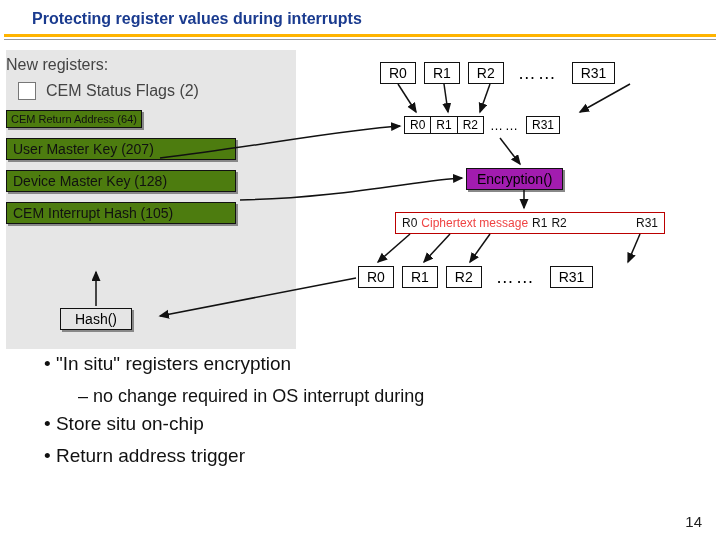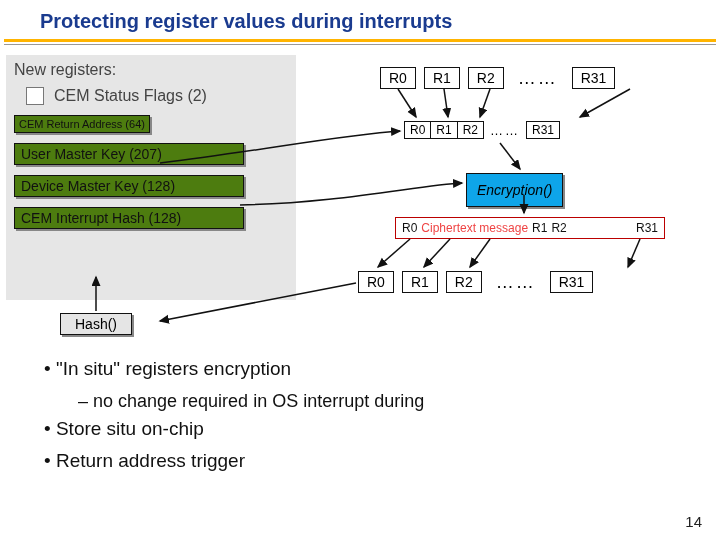--- a/index.html
+++ b/index.html
@@ -6,41 +6,41 @@
   body {
     width: 720px;
     height: 540px;
     background: #fff;
     font-family: Verdana, Geneva, sans-serif;
     position: relative;
     overflow: hidden;
   }
   .title {
     color: #1a3b8f;
-    font-size: 20px;
+    font-size: 16px;
     font-weight: bold;
-    padding: 10px 0 6px 40px;
+    padding: 10px 0 6px 32px;
   }
   .underline {
     height: 3px;
     background: #ffb400;
     margin: 0 4px 2px 4px;
   }
   .underline2 {
     height: 1px;
     background: #999;
     margin: 0 4px 10px 4px;
   }
   .content { position: relative; height: 420px; }
   .panel {
     position: absolute;
     left: 6px; top: 0;
-    width: 290px; height: 245px;
+    width: 290px; height: 299px;
     background: #e6e6e6;
-    padding: 6px 8px;
+    padding: 6px 0;
   }
   .plabel { color: #444; font-size: 16px; margin-bottom: 8px; }
   .chk { color: #444; font-size: 16px; margin-left: 12px; margin-bottom: 10px; display: flex; align-items: flex-end; }
   .chk .box {
     width: 18px; height: 18px; border: 1.5px solid #777;
     background: #fff; display: inline-block; margin-right: 10px;
   }
   .regbox {
     background: #4d7c0f; border: 1.5px solid #111;
     font-size: 14px; color: #111; margin-bottom: 10px;
@@ -54,22 +54,22 @@
   .reg { border: 1.5px solid #111; background: #fff; font-size: 14px; padding: 2px 8px; text-align: center; }
   .dots { font-size: 18px; letter-spacing: 2px; padding: 0 6px; }
 
   .row1 { left: 380px; top: 12px; }
   .row2 { left: 404px; top: 66px; }
   .row2 .reg { font-size: 12px; padding: 1px 5px; gap: 0; }
   .row2 { gap: 0; }
   .row2 .reg + .reg { border-left: none; }
   .enc {
     position: absolute; left: 466px; top: 118px;
-    border: 1.5px solid #111; background: #0ea5e9; padding: 8px 10px;
-    font-size: 14px; box-shadow: 2px 2px 0 #888; font-style: italic;
+    border: 1.5px solid #111; background: #a21caf; padding: 2px 10px;
+    font-size: 14px; box-shadow: 2px 2px 0 #888;
   }
   .cipher {
     position: absolute; left: 395px; top: 162px;
     border: 1.5px solid #b00; background: #fff;
     font-size: 12px; padding: 3px 6px; width: 270px;
     color: #111; overflow: hidden; display: flex; gap: 4px;
   }
   .cipher .rlab { color: #111; }
   .cipher .red { color: #ef4444; text-align: right; }
   .row4 { left: 358px; top: 216px; }
@@ -105,21 +105,21 @@
 
   <div class="panel">
     <div class="plabel">New registers:</div>
     <div class="chk">
       <span class="box"></span>
       <span>CEM Status Flags (2)</span>
     </div>
     <div class="regbox small shade">CEM Return Address (64)</div>
     <div class="regbox wide shade">User Master Key (207)</div>
     <div class="regbox wide shade">Device Master Key (128)</div>
-    <div class="regbox wide shade">CEM Interrupt Hash (128)</div>
+    <div class="regbox wide shade">CEM Interrupt Hash (105)</div>
   </div>
 
   <div class="regrow row1">
     <span class="reg">R0</span>
     <span class="reg">R1</span>
     <span class="reg">R2</span>
     <span class="dots">……</span>
     <span class="reg">R31</span>
   </div>
 

